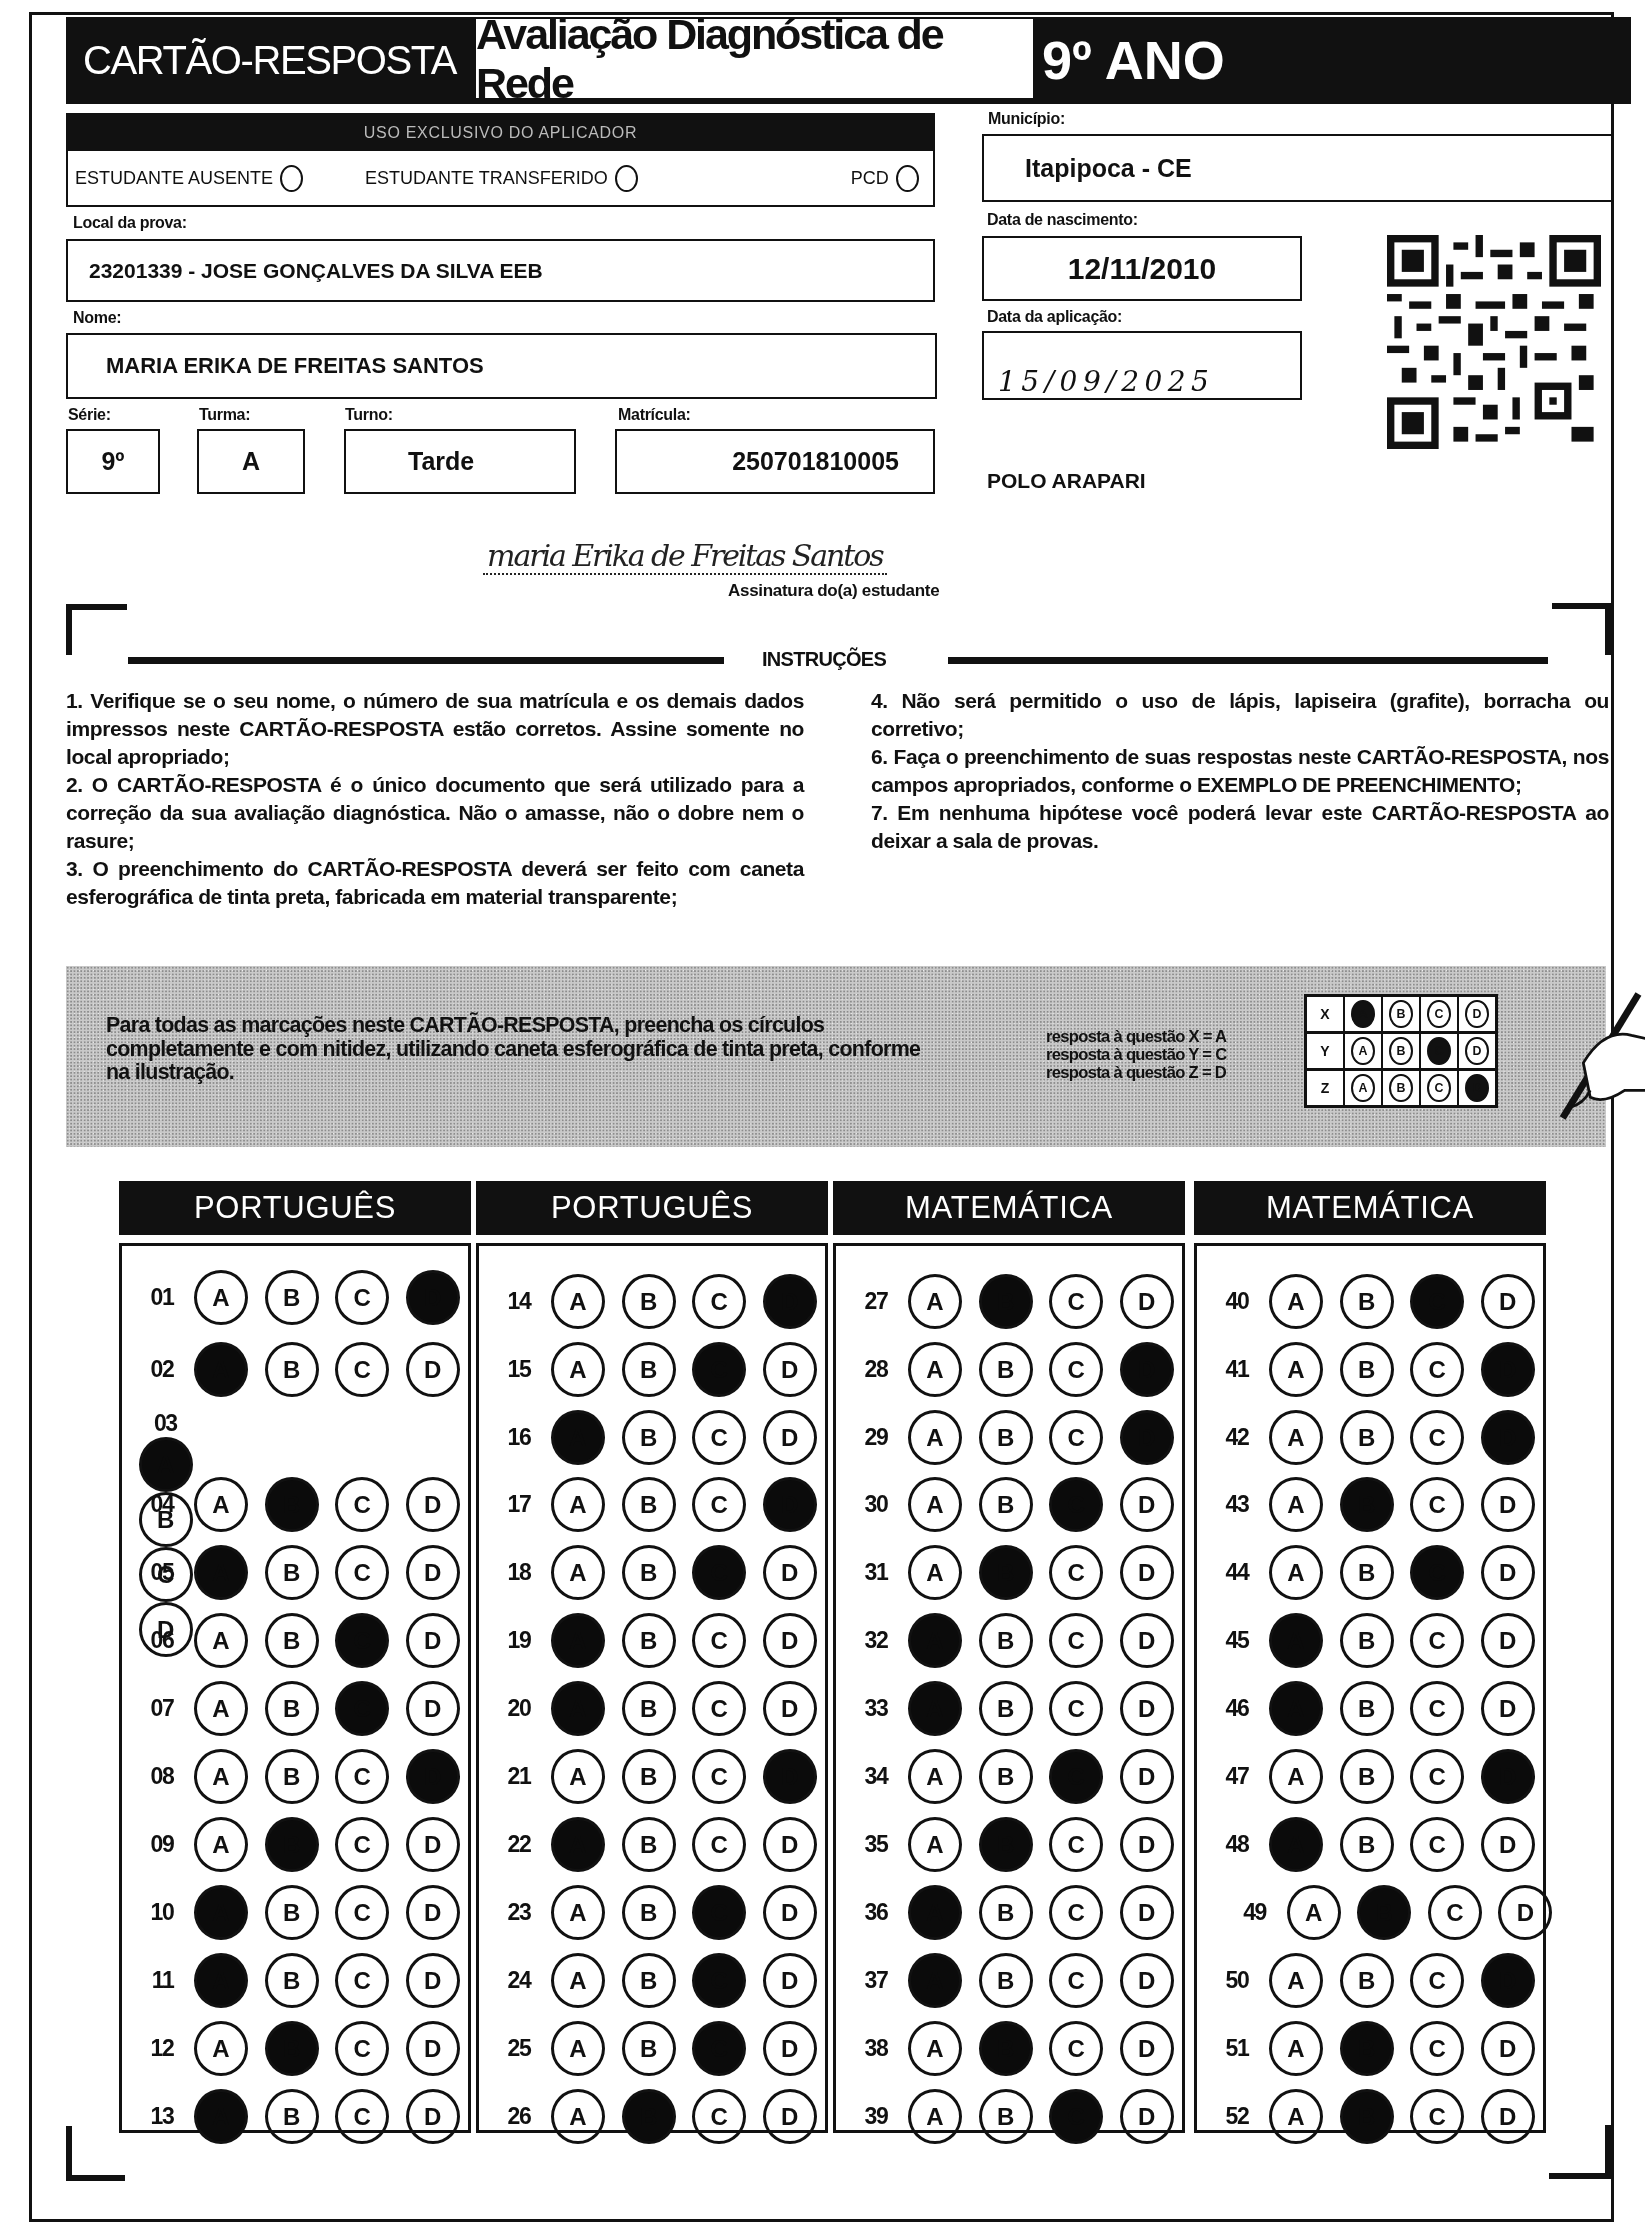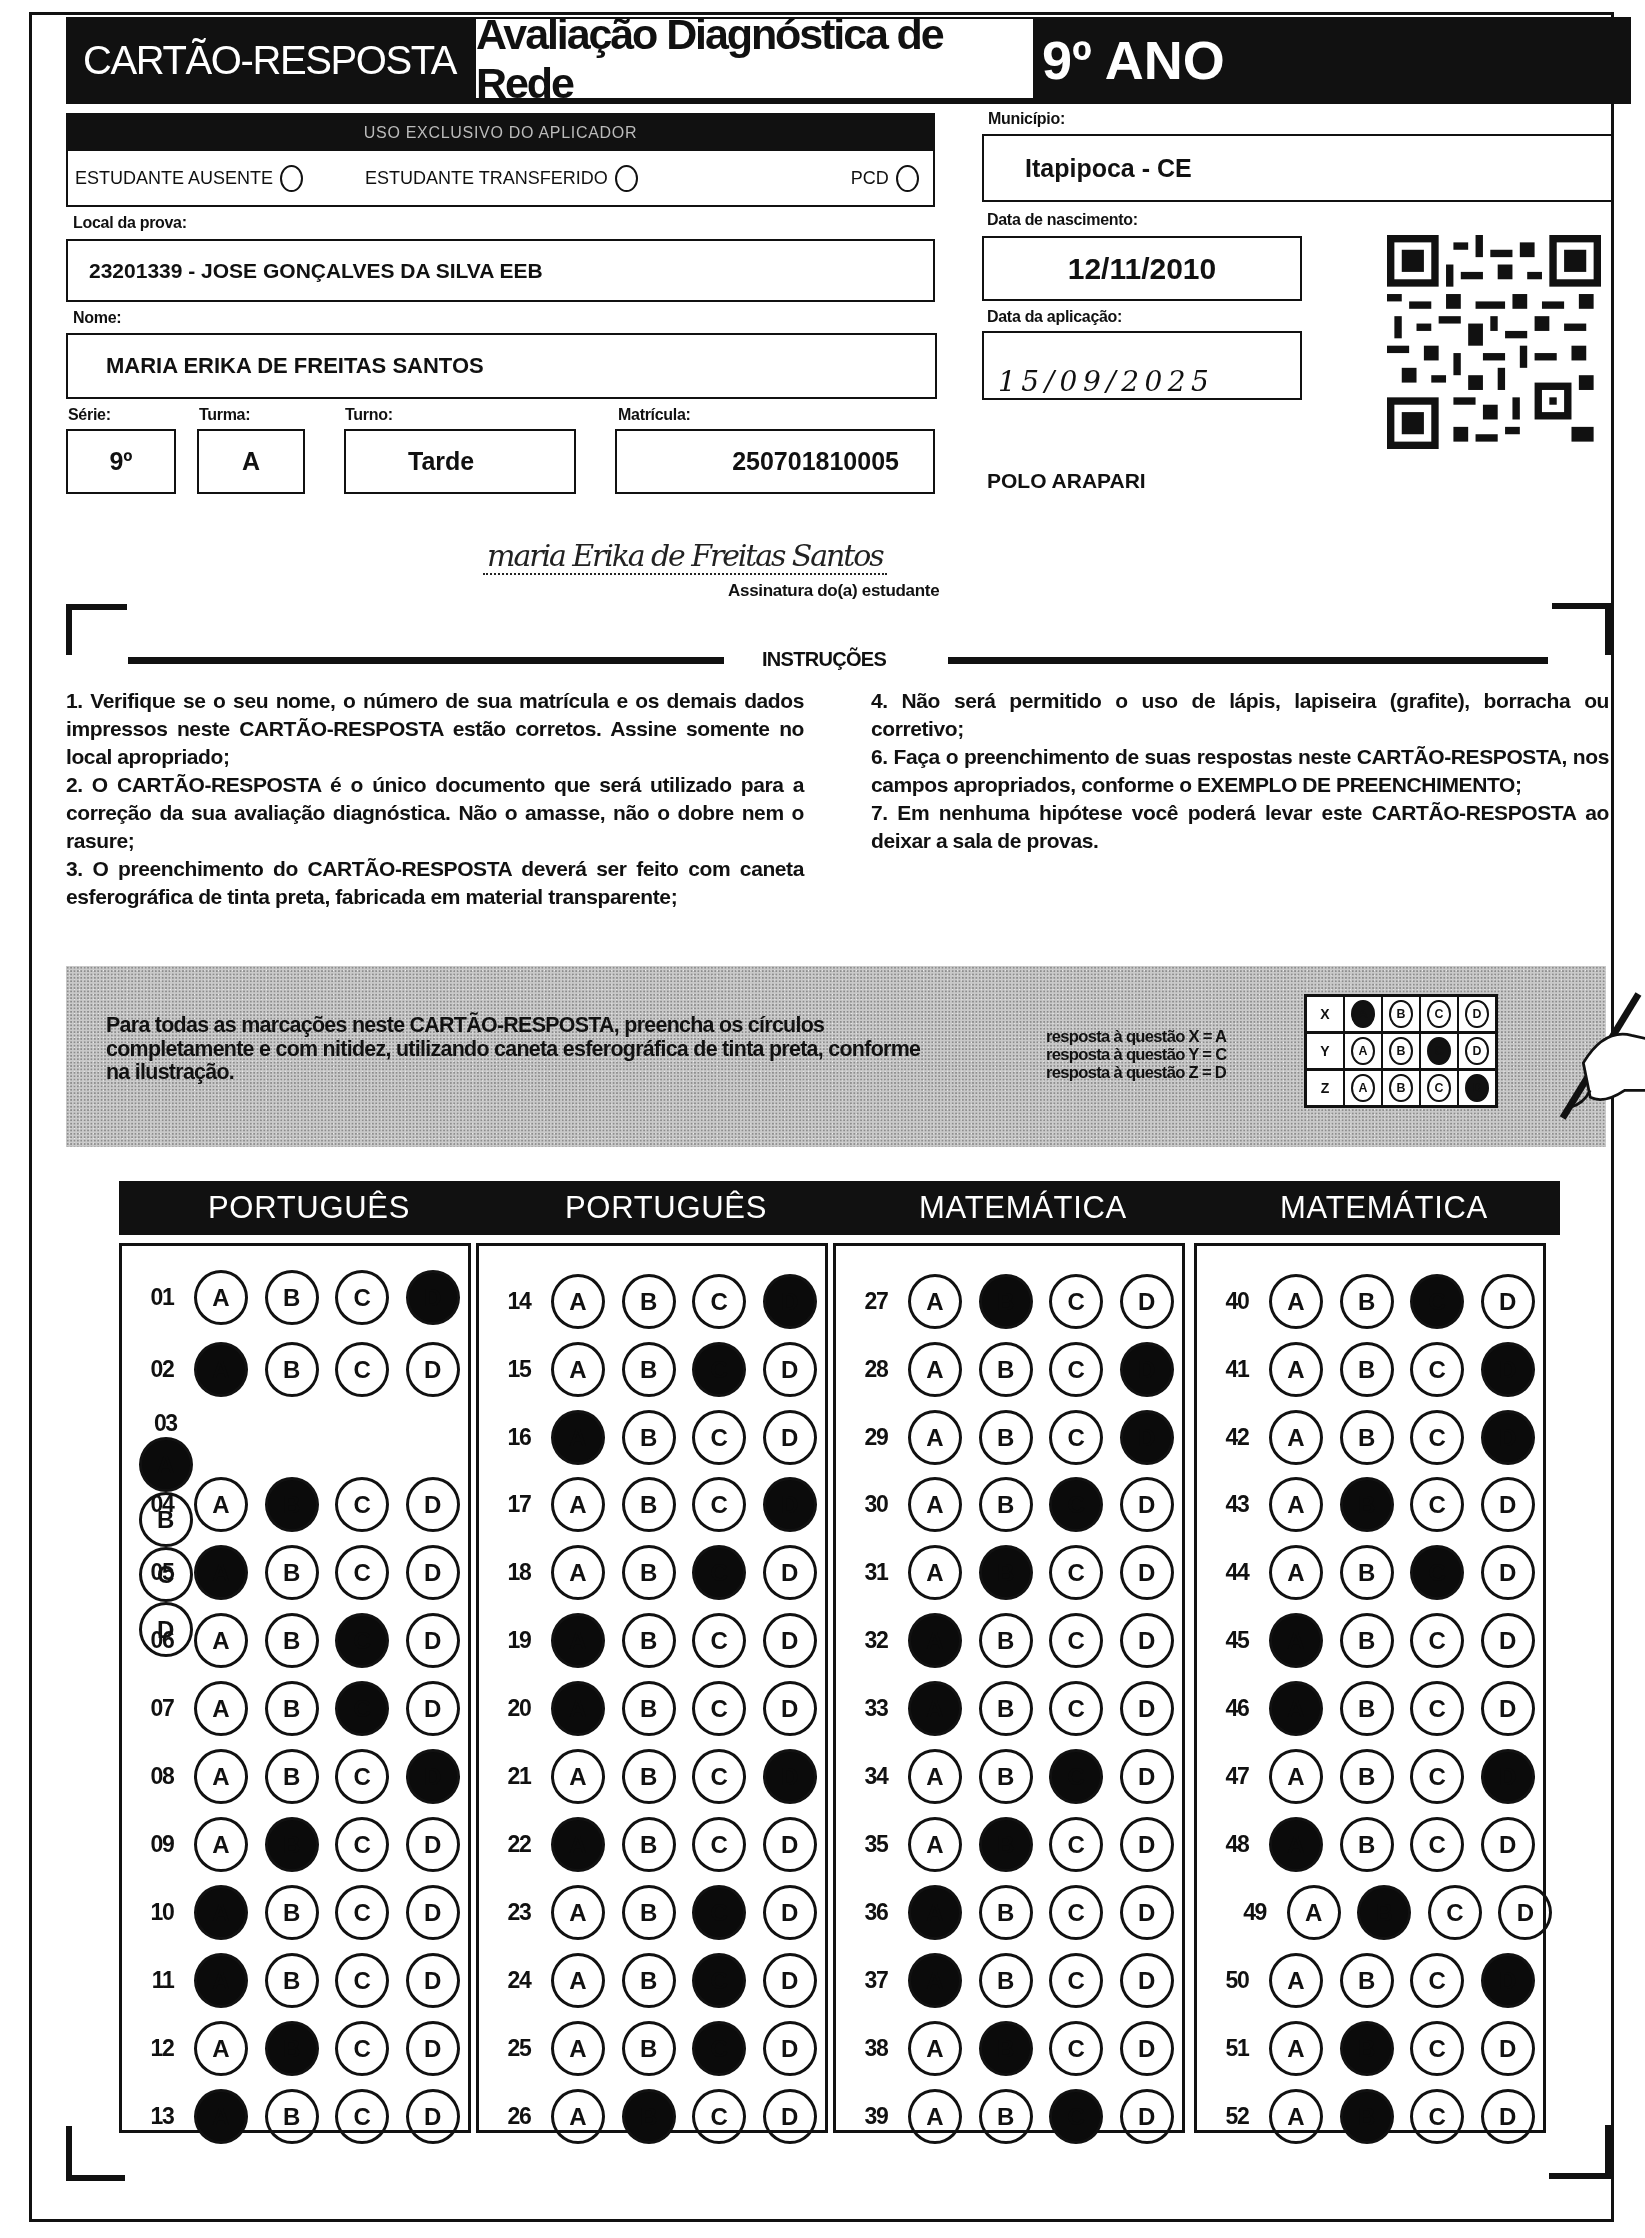--- a/index.html
+++ b/index.html
@@ -66,21 +66,21 @@
   .ex-cell { width: 36px; height: 34px; border-left: 2.1px solid #111; display: flex; align-items: center; justify-content: center;
              font-weight: bold; font-size: 14px; }
   .ex-cell:first-child { border-left: none; }
   .ex-bub { width: 23.5px; height: 28px; border: 2.1px solid #111; border-radius: 50%; display: flex; align-items: center;
             justify-content: center; font-size: 12.4px; font-weight: bold; box-sizing: border-box; }
   .ex-bub.on { background: #111; color: #111; }
   .pen { position: absolute; left: 1476px; top: 21px; width: 124px; height: 138px; }
 
   
   .col-head { position: absolute; top: 1181px; width: 352px; height: 54px; background: #111; color: #fff;
-              font-size: 31px; letter-spacing: 0.7px; display: flex; align-items: center; justify-content: center; padding-left: 14px; }
+              font-size: 31px; letter-spacing: 0.7px; display: flex; align-items: center; justify-content: center; }
   .col-box { position: absolute; top: 1243px; width: 352px; height: 890px; border: 3.4px solid #111; box-sizing: border-box;
              background: #fff; }
   .q-row { position: absolute; left: 0; display: flex; align-items: center; }
   .q-num { width: 43px; font-size: 23px; font-weight: bold; text-align: right; padding-right: 4.1px; letter-spacing: -1.4px; }
   .bubble { width: 54px; height: 55px; border: 3.4px solid #111; border-radius: 50%; box-sizing: border-box;
             display: flex; align-items: center; justify-content: center; font-size: 24px; font-weight: bold;
             margin-left: 16.6px; }
   .bubble:first-of-type { margin-left: 0; }
   .bubble.filled { background: #0b0b0b; color: #0b0b0b; }
 </style>
@@ -112,21 +112,21 @@
   </div>
 </div>
 
 <div class="label" style="left:73px;top:214px;">Local da prova:</div>
 <div class="box" style="left:66px;top:239px;width:869px;height:63px;padding-left:21px;font-size:21px;">23201339 - JOSE GONÇALVES DA SILVA EEB</div>
 
 <div class="label" style="left:73px;top:309px;">Nome:</div>
 <div class="box" style="left:66px;top:333px;width:871px;height:66px;padding-left:38px;font-size:22px;">MARIA ERIKA DE FREITAS SANTOS</div>
 
 <div class="label" style="left:68px;top:406px;">Série:</div>
-<div class="box" style="left:66px;top:429px;width:110px;height:65px;justify-content:center;font-size:25px;">9º</div>
+<div class="box" style="left:66px;top:429px;width:94px;height:65px;justify-content:center;font-size:25px;">9º</div>
 
 <div class="label" style="left:199px;top:406px;">Turma:</div>
 <div class="box" style="left:197px;top:429px;width:108px;height:65px;justify-content:center;font-size:25px;">A</div>
 
 <div class="label" style="left:345px;top:406px;">Turno:</div>
 <div class="box" style="left:344px;top:429px;width:232px;height:65px;padding-left:62px;font-size:25px;">Tarde</div>
 
 <div class="label" style="left:618px;top:406px;">Matrícula:</div>
 <div class="box" style="left:615px;top:429px;width:320px;height:65px;justify-content:flex-end;padding-right:34px;font-size:25px;">250701810005</div>
 

